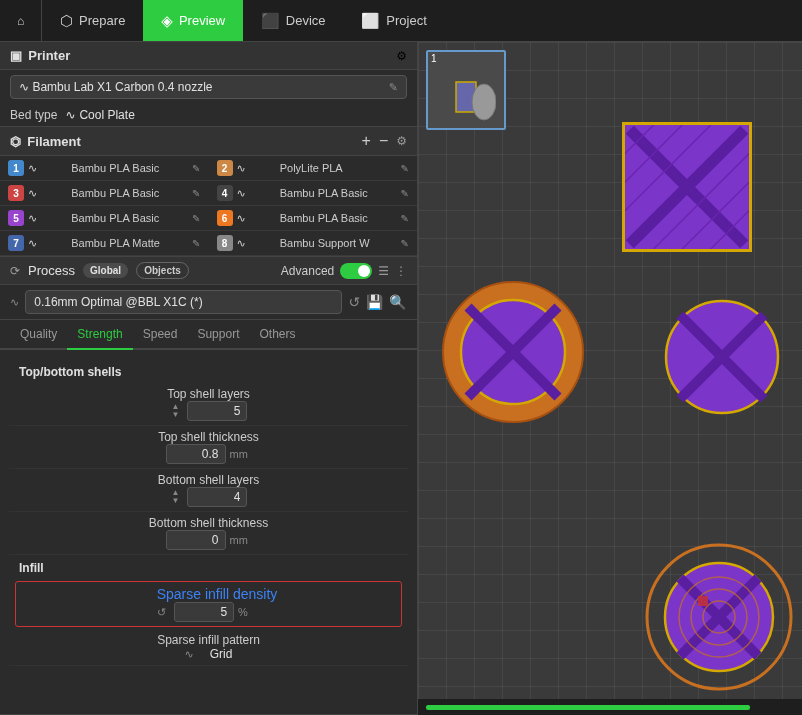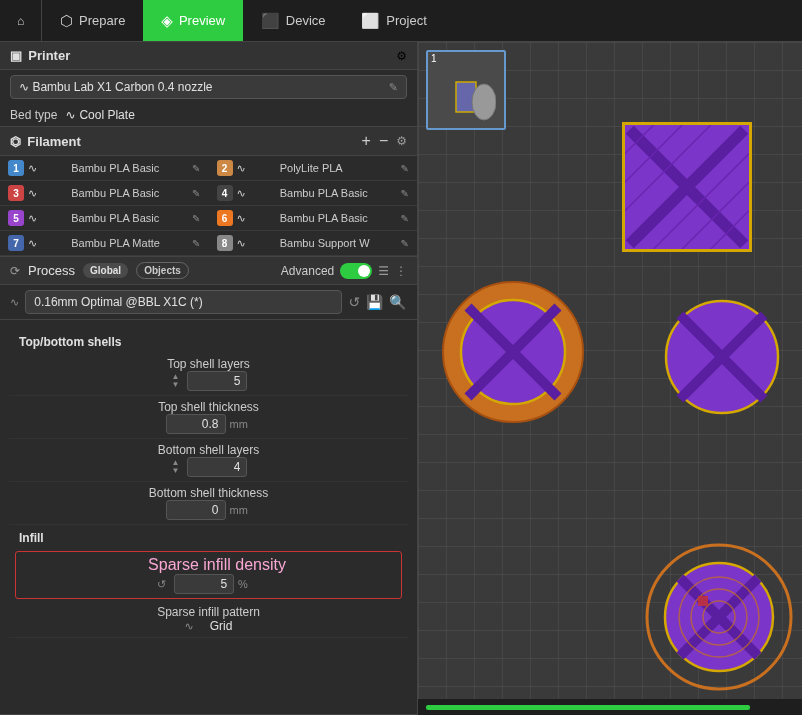--- a/index.html
+++ b/index.html
@@ -325,22 +325,22 @@
       font-weight: 600;
       font-size: 12px;
     }
     .setting-row.highlighted {
       border: 1.5px solid #cc3333;
       border-radius: 3px;
       margin: 2px 6px;
       padding: 4px 8px;
     }
     .infill-density-label {
-      color: #f9a8d4;
-      font-size: 16px;
+      color: #3b82f6;
+      font-size: 14px;
       flex: 1;
       margin-left: 17px;
     }
     .reset-icon { color: #888; font-size: 11px; margin-right: 4px; cursor: pointer; }
 
     
     .canvas-area {
       flex: 1;
       background: #3a3a3a;
       position: relative;
@@ -540,20 +540,27 @@
       </div>
 
       <div class="profile-row">
         <span style="color:#888;font-size:11px;">∿</span>
         <span class="profile-select">0.16mm Optimal @BBL X1C (*)</span>
         <span style="color:#888;cursor:pointer;font-size:14px;">↺</span>
         <span style="color:#888;cursor:pointer;font-size:14px;">💾</span>
         <span style="color:#888;cursor:pointer;font-size:14px;">🔍</span>
       </div>
 
+      <div class="tabs-row">
+        <div class="tab">Quality</div>
+        <div class="tab active">Strength</div>
+        <div class="tab">Speed</div>
+        <div class="tab">Support</div>
+        <div class="tab">Others</div>
+      </div>
 
       <div class="settings-content">
 
         <div class="subsection-title">Top/bottom shells</div>
 
         <div class="setting-row">
           <span class="setting-label">Top shell layers</span>
           <div class="setting-value">
             <div class="spinners">
               <span class="spinner-btn">▲</span>

